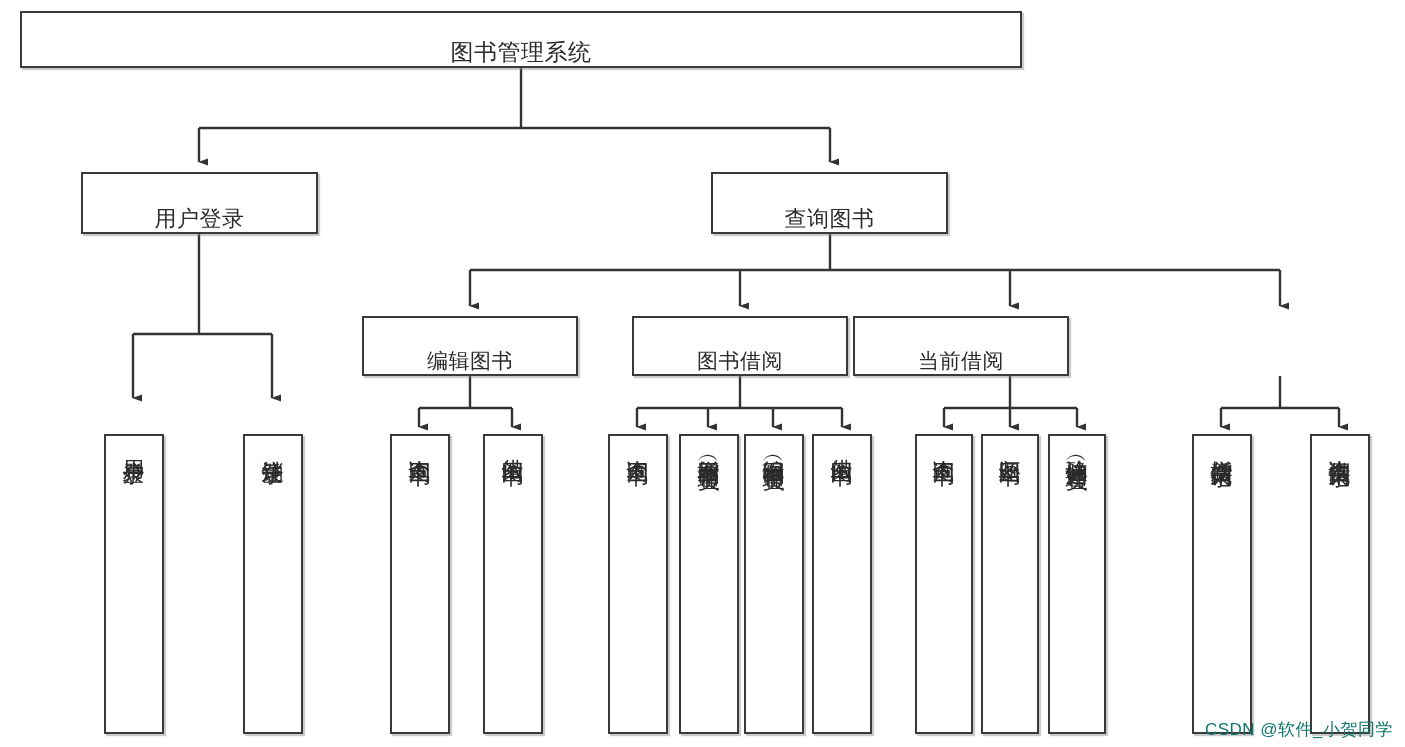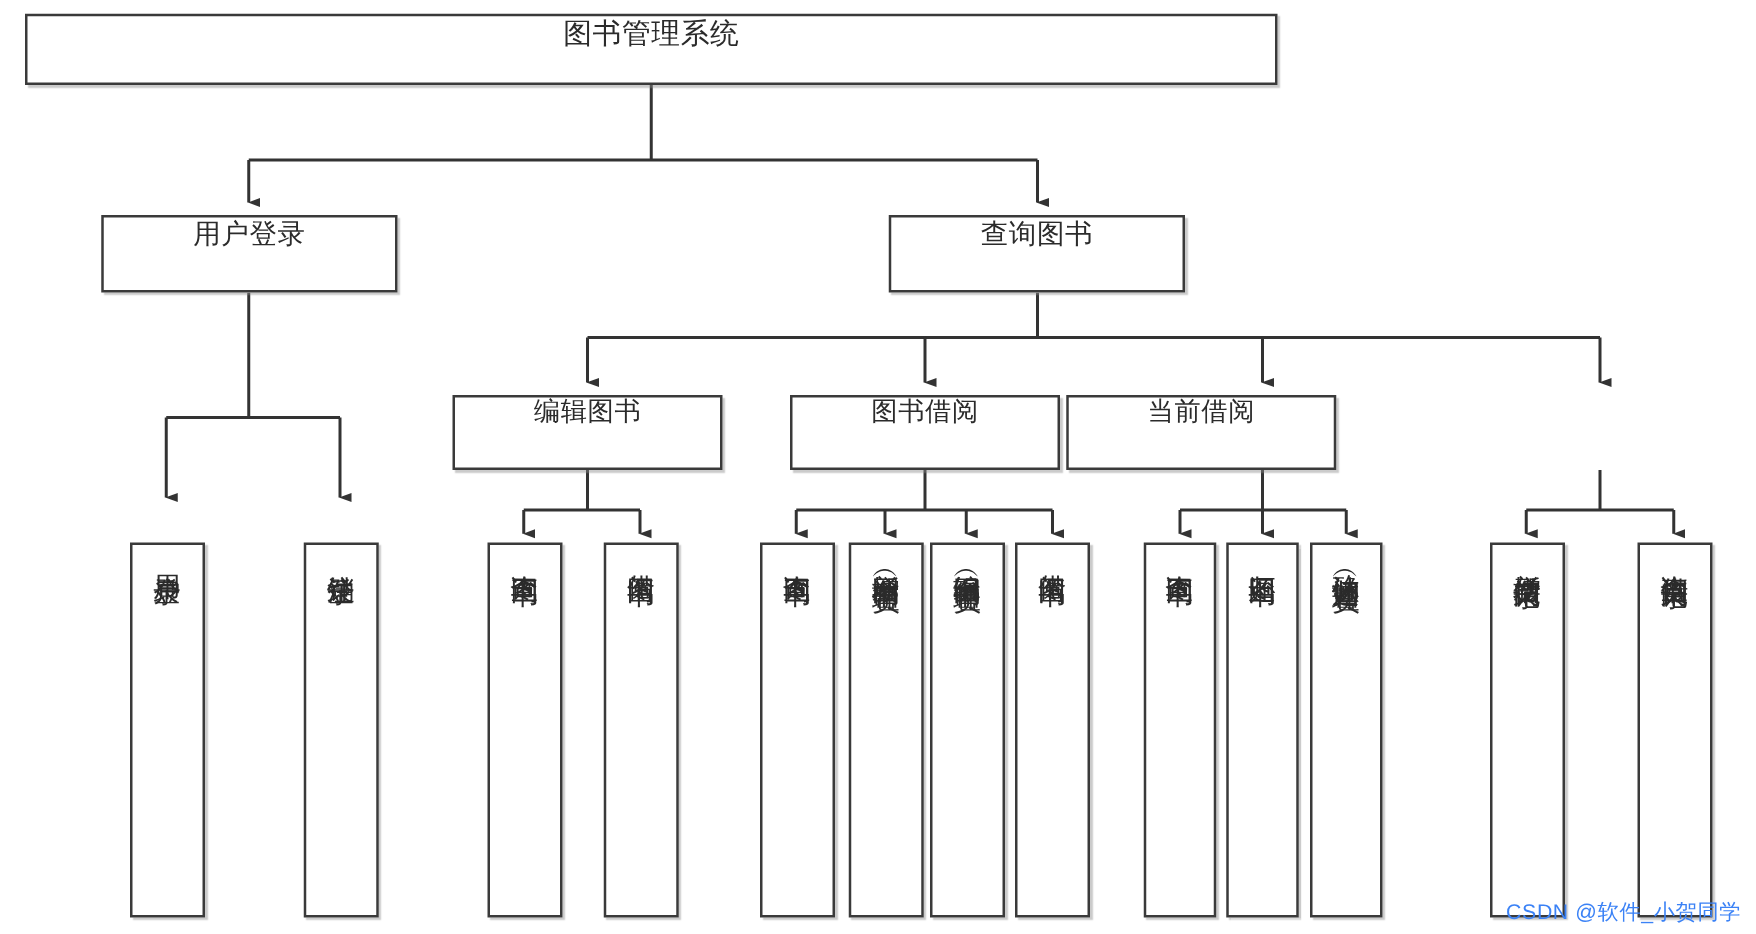--- a/index.html
+++ b/index.html
@@ -27,21 +27,21 @@
     height: 747px;
     display: block;
   }
   .node-box {
     position: absolute;
     box-sizing: border-box;
     background: #ffffff;
     border: 2px solid #3a3a3a;
     box-shadow: 2px 2px 1px rgba(140,140,140,0.45);
     display: flex;
-    align-items: flex-start;
+    align-items: flex-end;
     justify-content: center;
     color: #2b2b2b;
   }
   .node-label {
     text-align: center;
     line-height: 1.18;
     letter-spacing: 0.5px;
     color: #2b2b2b;
   }
   .node-root .node-label { font-size: 23px; }
@@ -57,21 +57,21 @@
     font-size: 22px;
     line-height: 1.14;
     letter-spacing: 1.5px;
     white-space: nowrap;
   }
   .watermark {
     position: absolute;
     right: 12px;
     bottom: 6px;
     font-size: 17px;
-    color: #3b82f6;
+    color: #0f766e;
     letter-spacing: 0.5px;
     white-space: nowrap;
     pointer-events: none;
   }
 </style>
 </head>
 <body>
 
 <div id="diagram-root">
 

